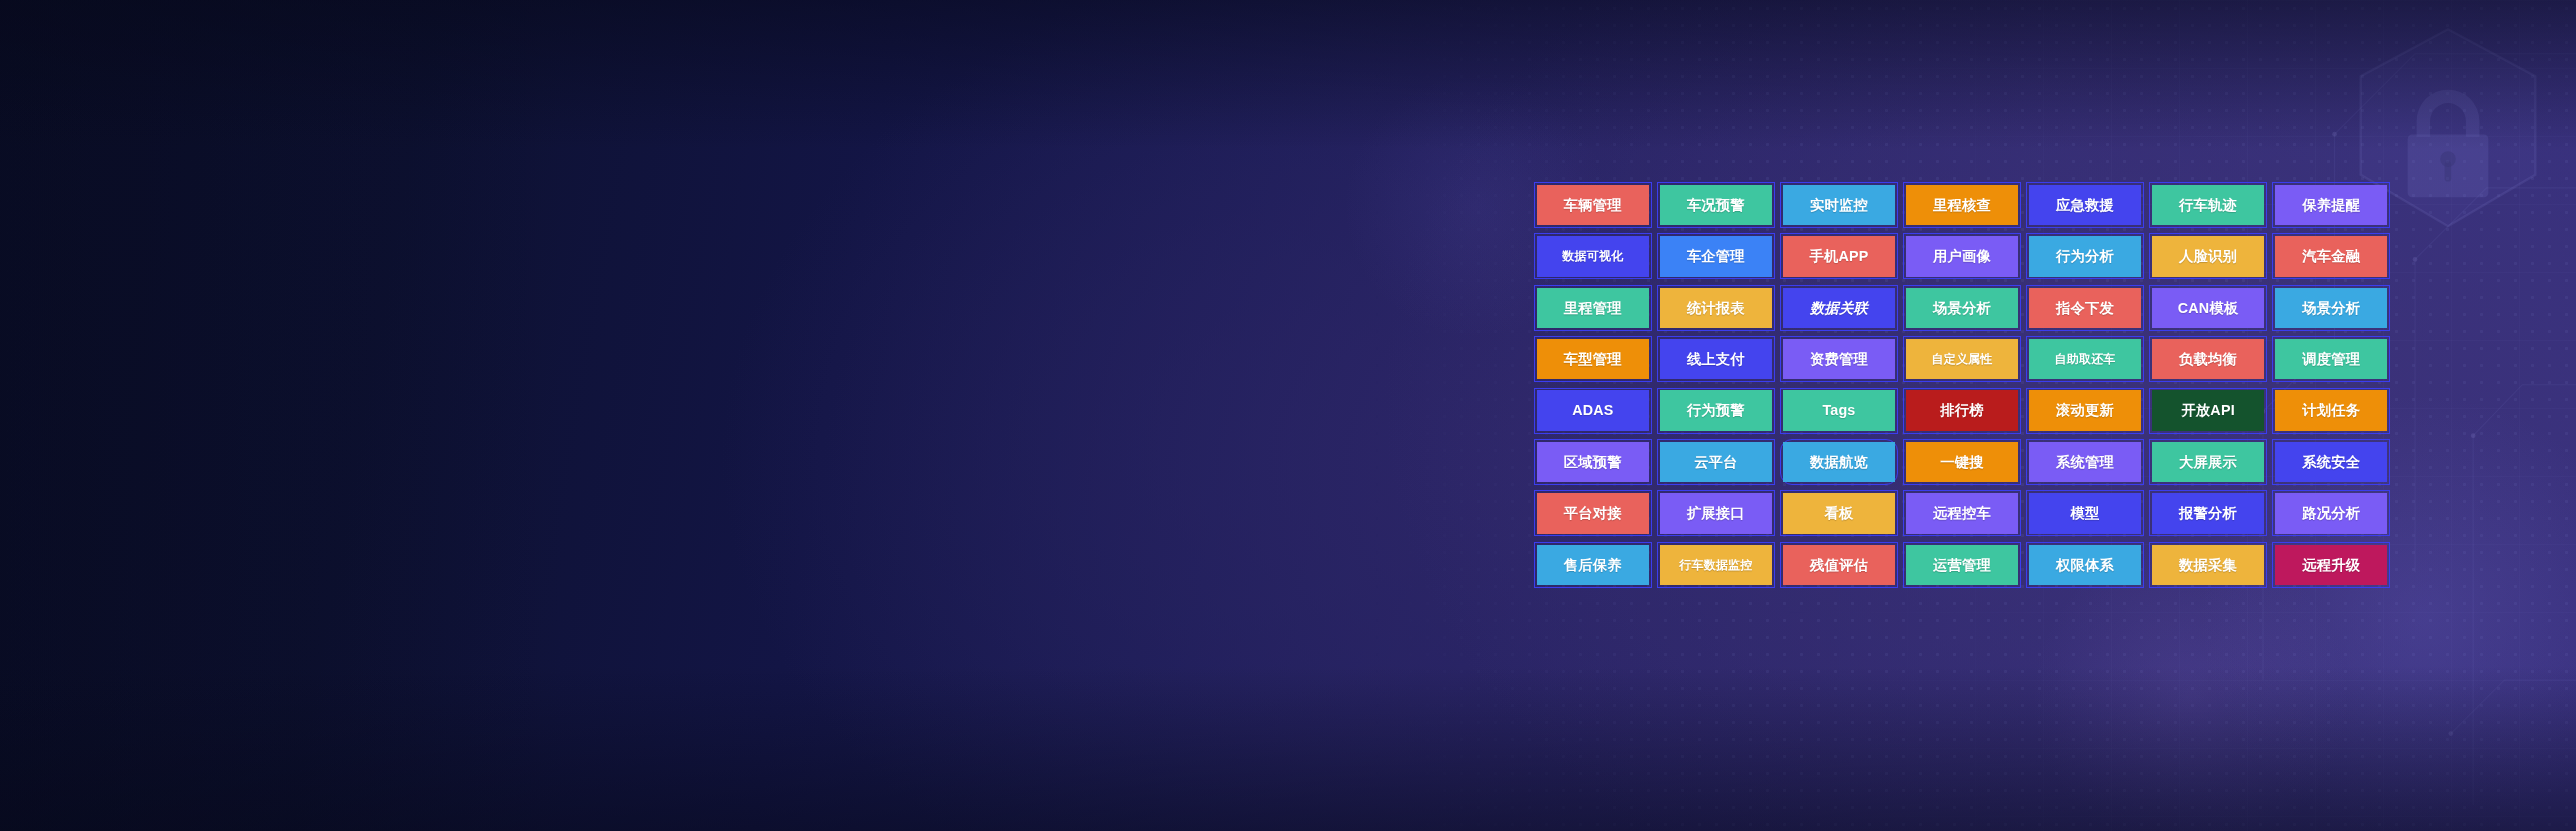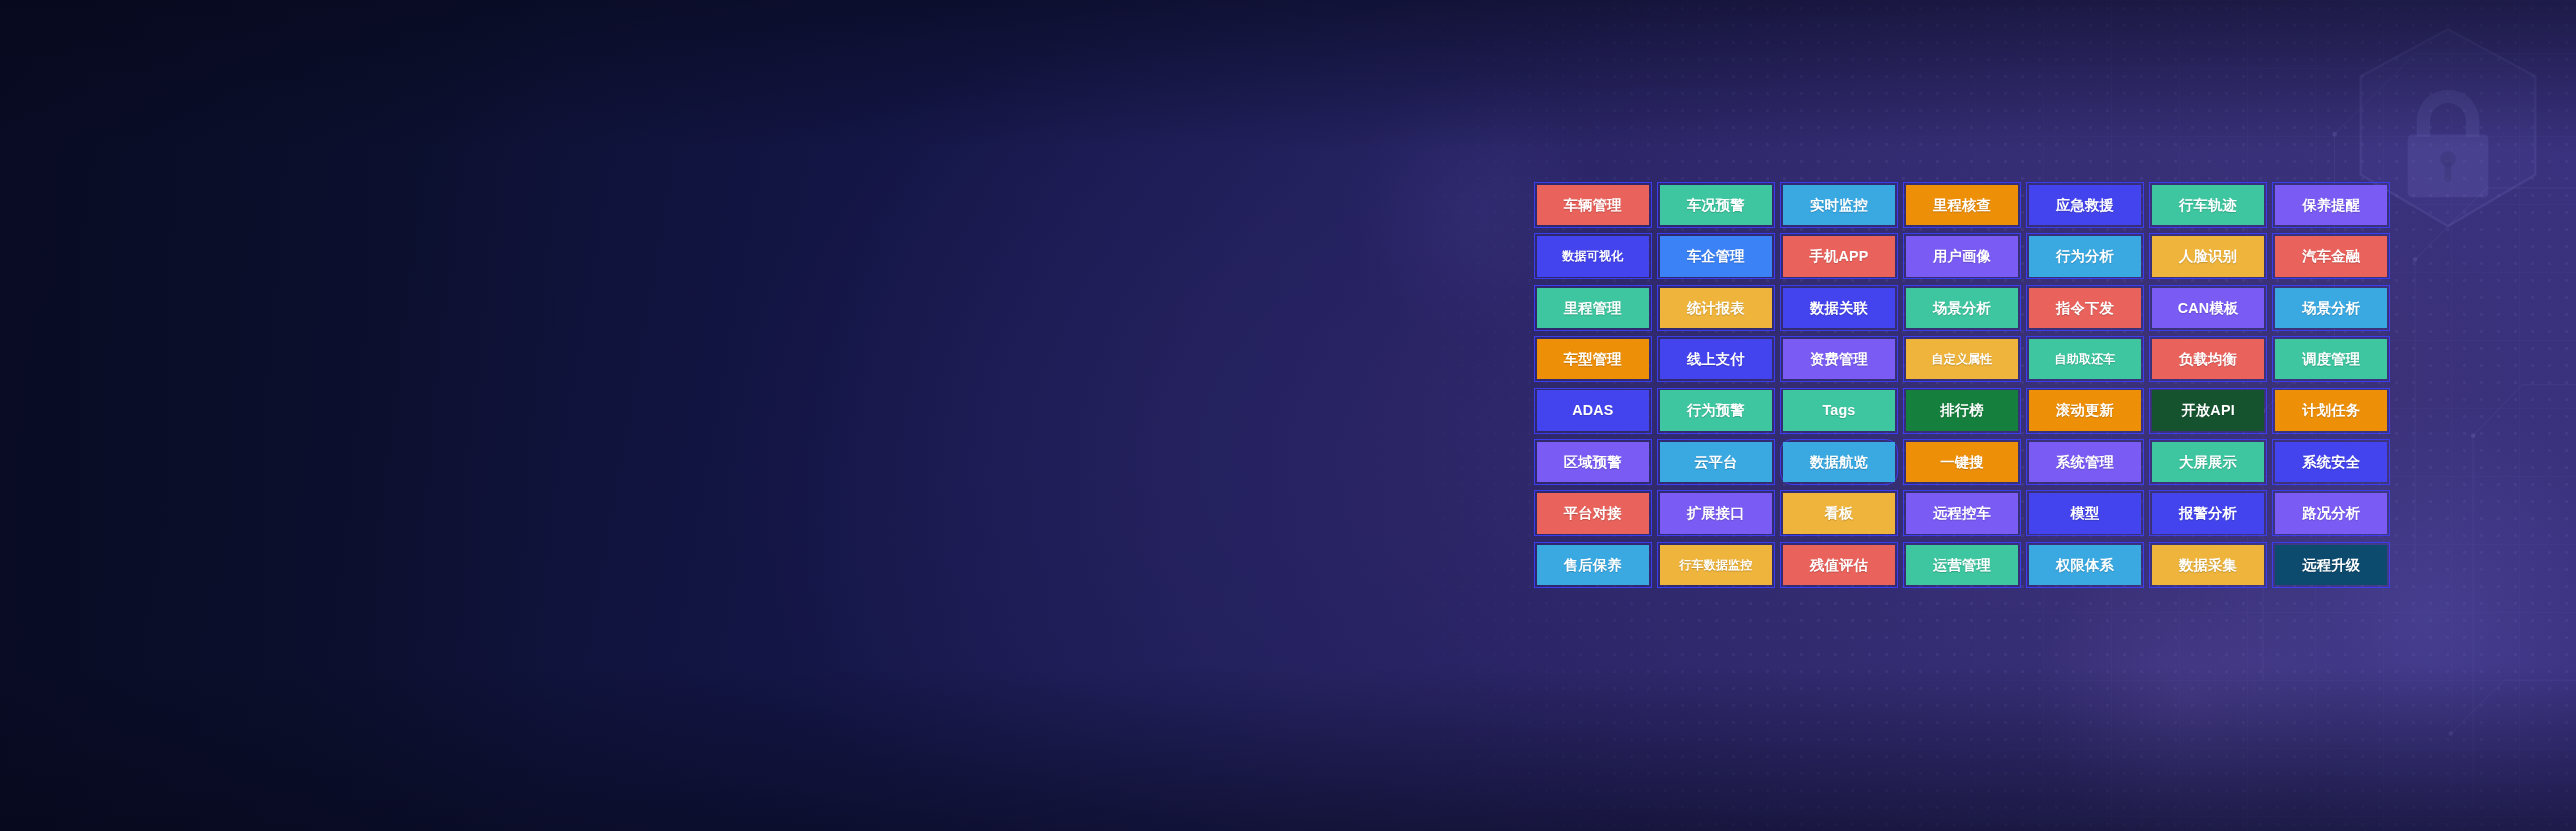--- a/index.html
+++ b/index.html
@@ -218,21 +218,21 @@
       </div>
       <div class="tile" style="border-color: rgb(59, 61, 240);">
         <div class="tile-inner" style="background: rgb(233, 98, 92);">汽车金融</div>
       </div>
       <div class="tile" style="border-color: rgb(59, 61, 240);">
         <div class="tile-inner" style="background: rgb(62, 198, 160);">里程管理</div>
       </div>
       <div class="tile" style="border-color: rgb(59, 61, 240);">
         <div class="tile-inner" style="background: rgb(238, 180, 60);">统计报表</div>
       </div>
-      <div class="tile" style="border-color: rgb(59, 61, 240);">
+      <div class="tile" style="border-color: rgb(59, 61, 240); font-style: italic;">
         <div class="tile-inner" style="background: rgb(68, 68, 238);">数据关联</div>
       </div>
       <div class="tile" style="border-color: rgb(59, 61, 240);">
         <div class="tile-inner" style="background: rgb(62, 198, 160);">场景分析</div>
       </div>
       <div class="tile" style="border-color: rgb(59, 61, 240);">
         <div class="tile-inner" style="background: rgb(233, 98, 92);">指令下发</div>
       </div>
       <div class="tile" style="border-color: rgb(59, 61, 240);">
         <div class="tile-inner" style="background: rgb(122, 92, 245);">CAN模板</div>
@@ -264,21 +264,21 @@
       <div class="tile" style="border-color: rgb(59, 61, 240);">
         <div class="tile-inner" style="background: rgb(68, 68, 238);">ADAS</div>
       </div>
       <div class="tile" style="border-color: rgb(59, 61, 240);">
         <div class="tile-inner" style="background: rgb(62, 198, 160);">行为预警</div>
       </div>
       <div class="tile" style="border-color: rgb(59, 61, 240);">
         <div class="tile-inner" style="background: rgb(62, 198, 160);">Tags</div>
       </div>
       <div class="tile" style="border-color: rgb(59, 61, 240);">
-        <div class="tile-inner" style="background: #15803d;">排行榜</div>
+        <div class="tile-inner" style="background: #b91c1c;">排行榜</div>
       </div>
       <div class="tile" style="border-color: rgb(59, 61, 240);">
         <div class="tile-inner" style="background: rgb(238, 143, 8);">滚动更新</div>
       </div>
       <div class="tile" style="border-color: rgb(59, 61, 240);">
         <div class="tile-inner" style="background: #14532d;">开放API</div>
       </div>
       <div class="tile" style="border-color: rgb(59, 61, 240);">
         <div class="tile-inner" style="background: rgb(238, 143, 8);">计划任务</div>
       </div>
@@ -336,18 +336,18 @@
       <div class="tile" style="border-color: rgb(59, 61, 240);">
         <div class="tile-inner" style="background: rgb(62, 198, 160);">运营管理</div>
       </div>
       <div class="tile" style="border-color: rgb(59, 61, 240);">
         <div class="tile-inner" style="background: rgb(58, 169, 226);">权限体系</div>
       </div>
       <div class="tile" style="border-color: rgb(59, 61, 240);">
         <div class="tile-inner" style="background: rgb(238, 180, 60);">数据采集</div>
       </div>
       <div class="tile" style="border-color: rgb(59, 61, 240);">
-        <div class="tile-inner" style="background: #0c4a6e;">远程升级</div>
+        <div class="tile-inner" style="background: #be185d;">远程升级</div>
       </div>
     </div>
 
 </div>
 
 
 </body></html>

